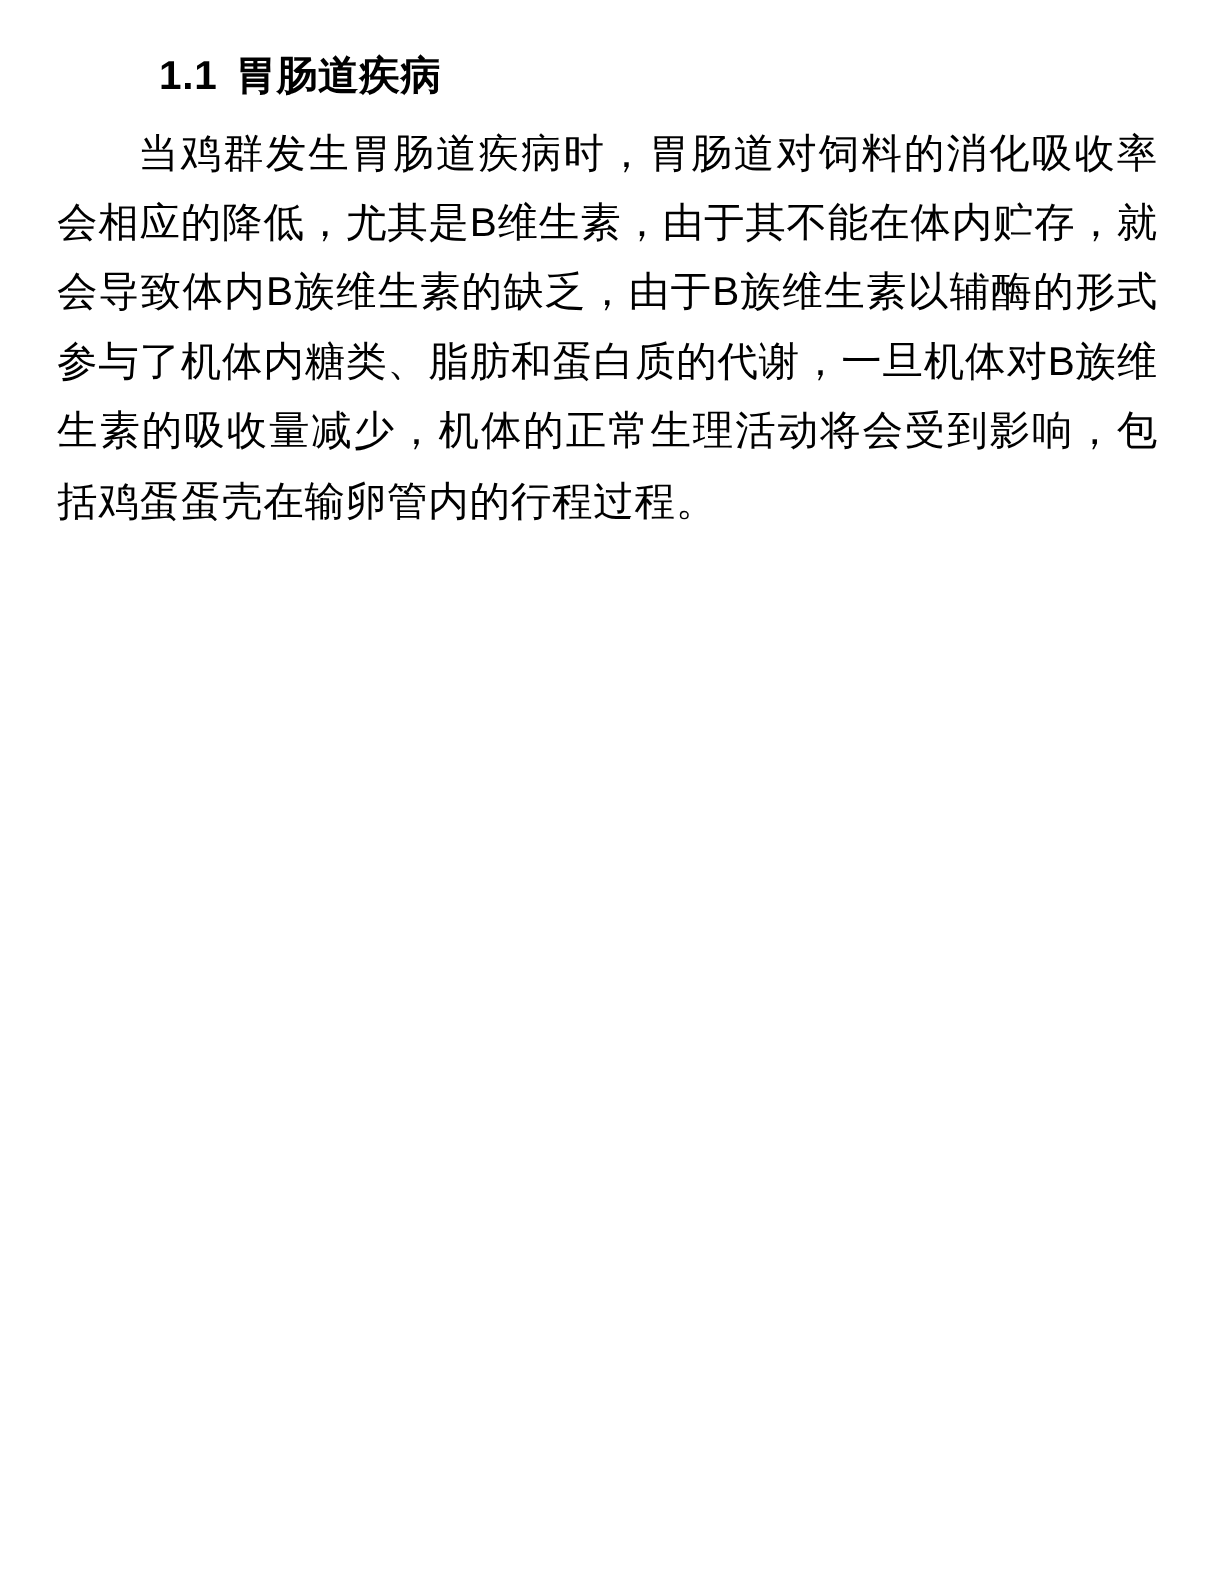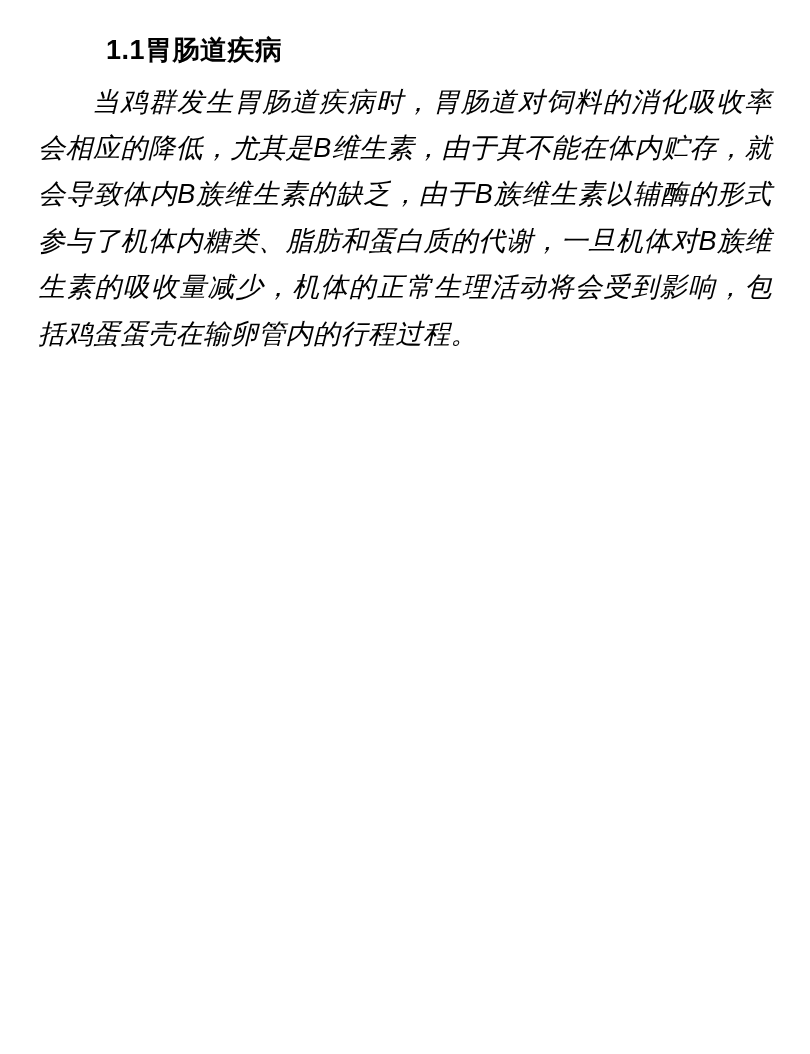--- a/index.html
+++ b/index.html
@@ -23,30 +23,30 @@
   }
   .heading {
     font-size: 27px;
     font-weight: bold;
     line-height: 1.5;
     margin: 0 0 8px 0;
     padding-left: 68px;
     letter-spacing: 0.5px;
   }
   .heading .num {
+    margin-right: 12px;
   }
   .para {
     font-size: 27px;
     line-height: 1.72;
     margin: 0 0 2px 0;
     text-align: justify;
     text-justify: inter-ideograph;
     text-indent: 2em;
     letter-spacing: 0.5px;
-    font-style: italic;
   }
 </style>
 </head>
 <body>
 
 <div class="page">
 
   <h2 class="heading">
     <span class="num">1.1</span><span>胃肠道疾病</span>
   </h2>

